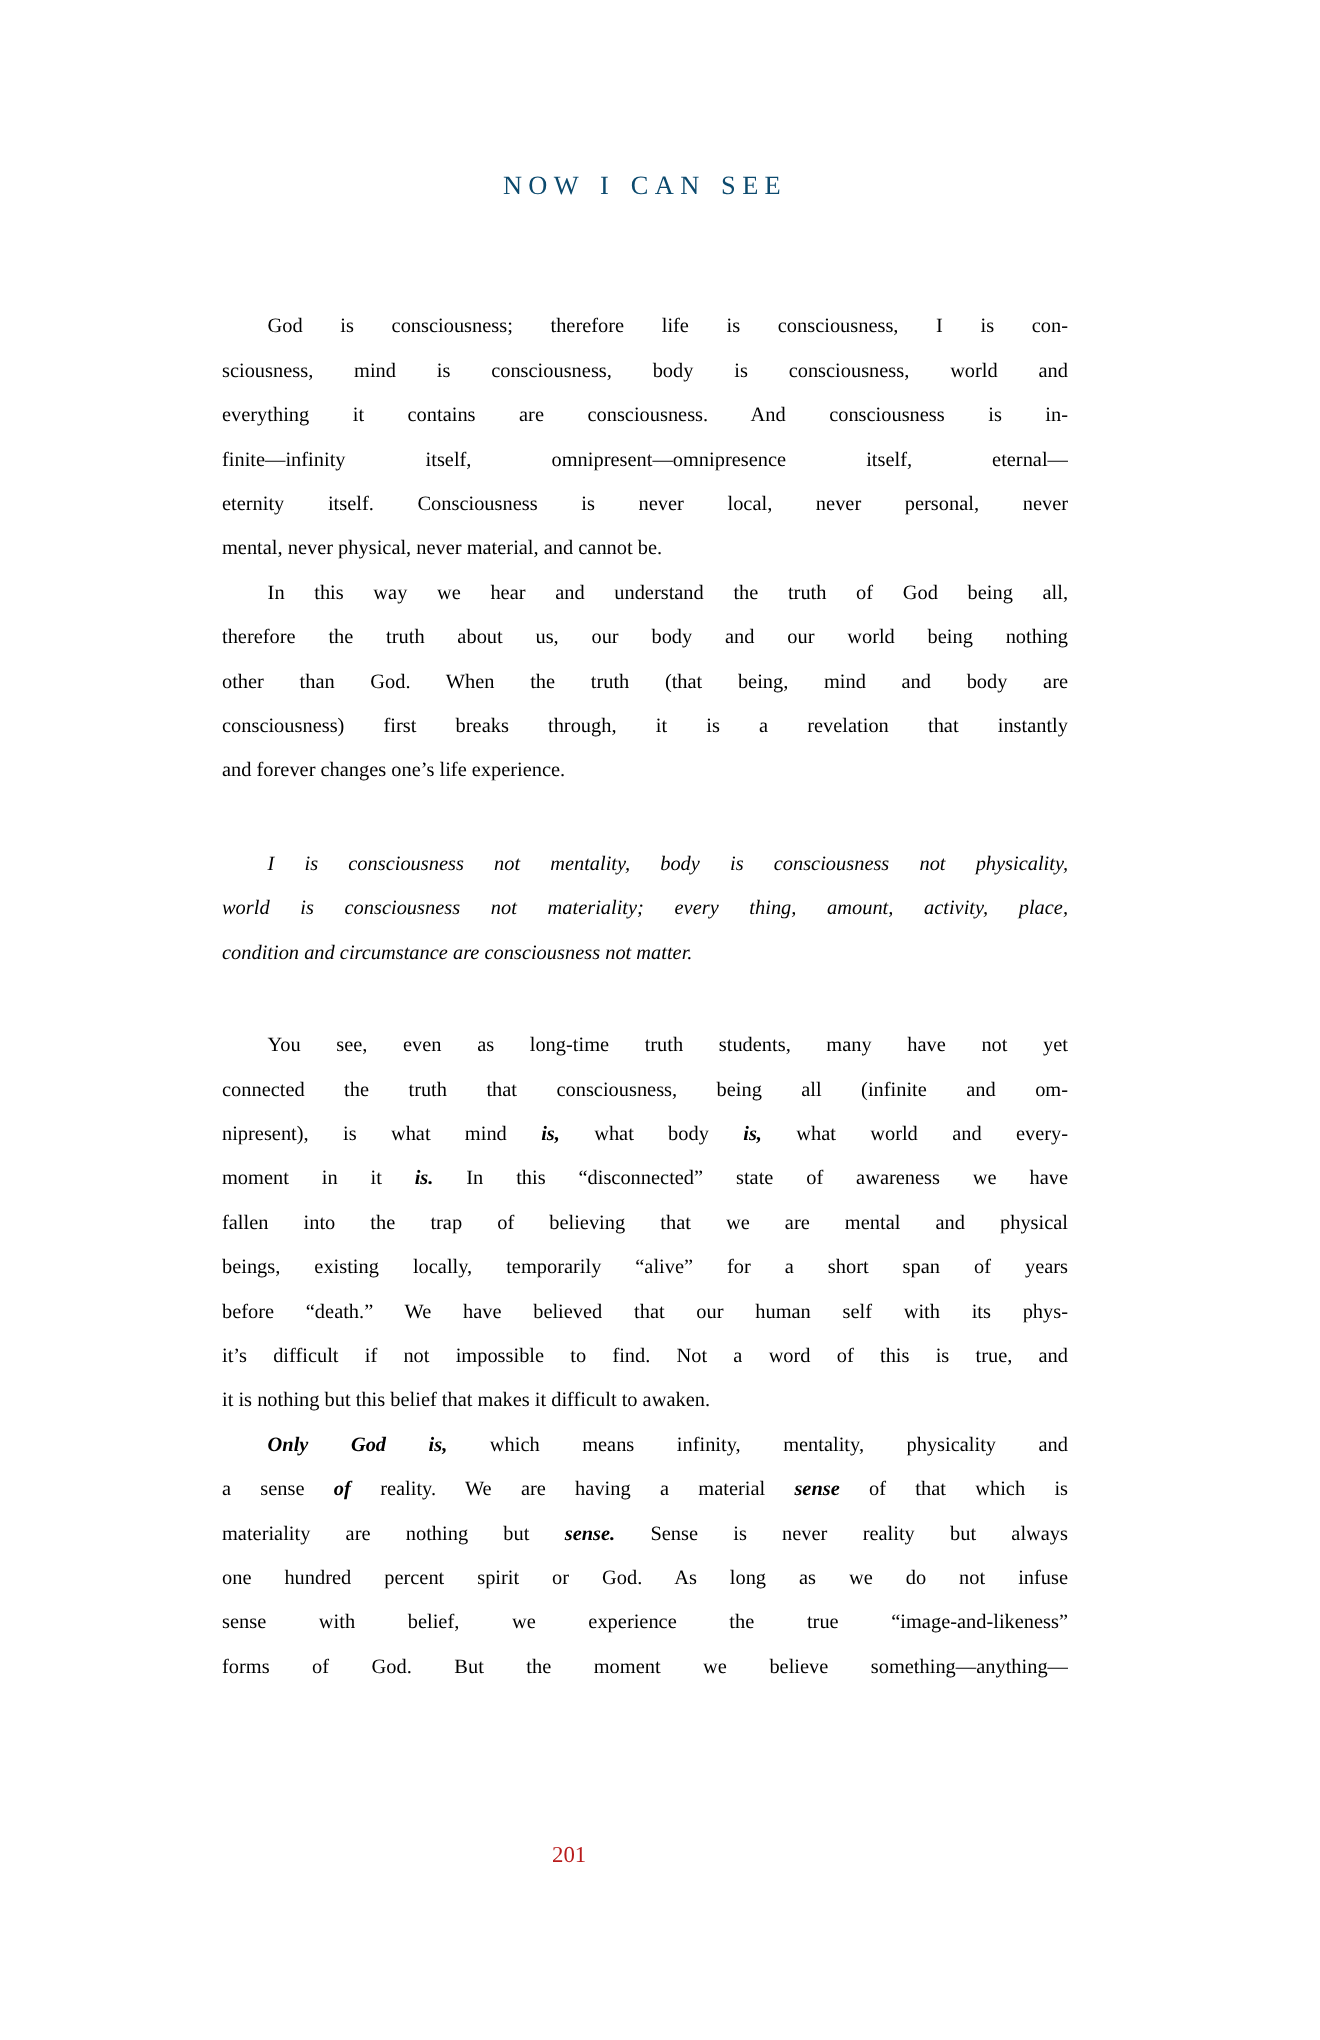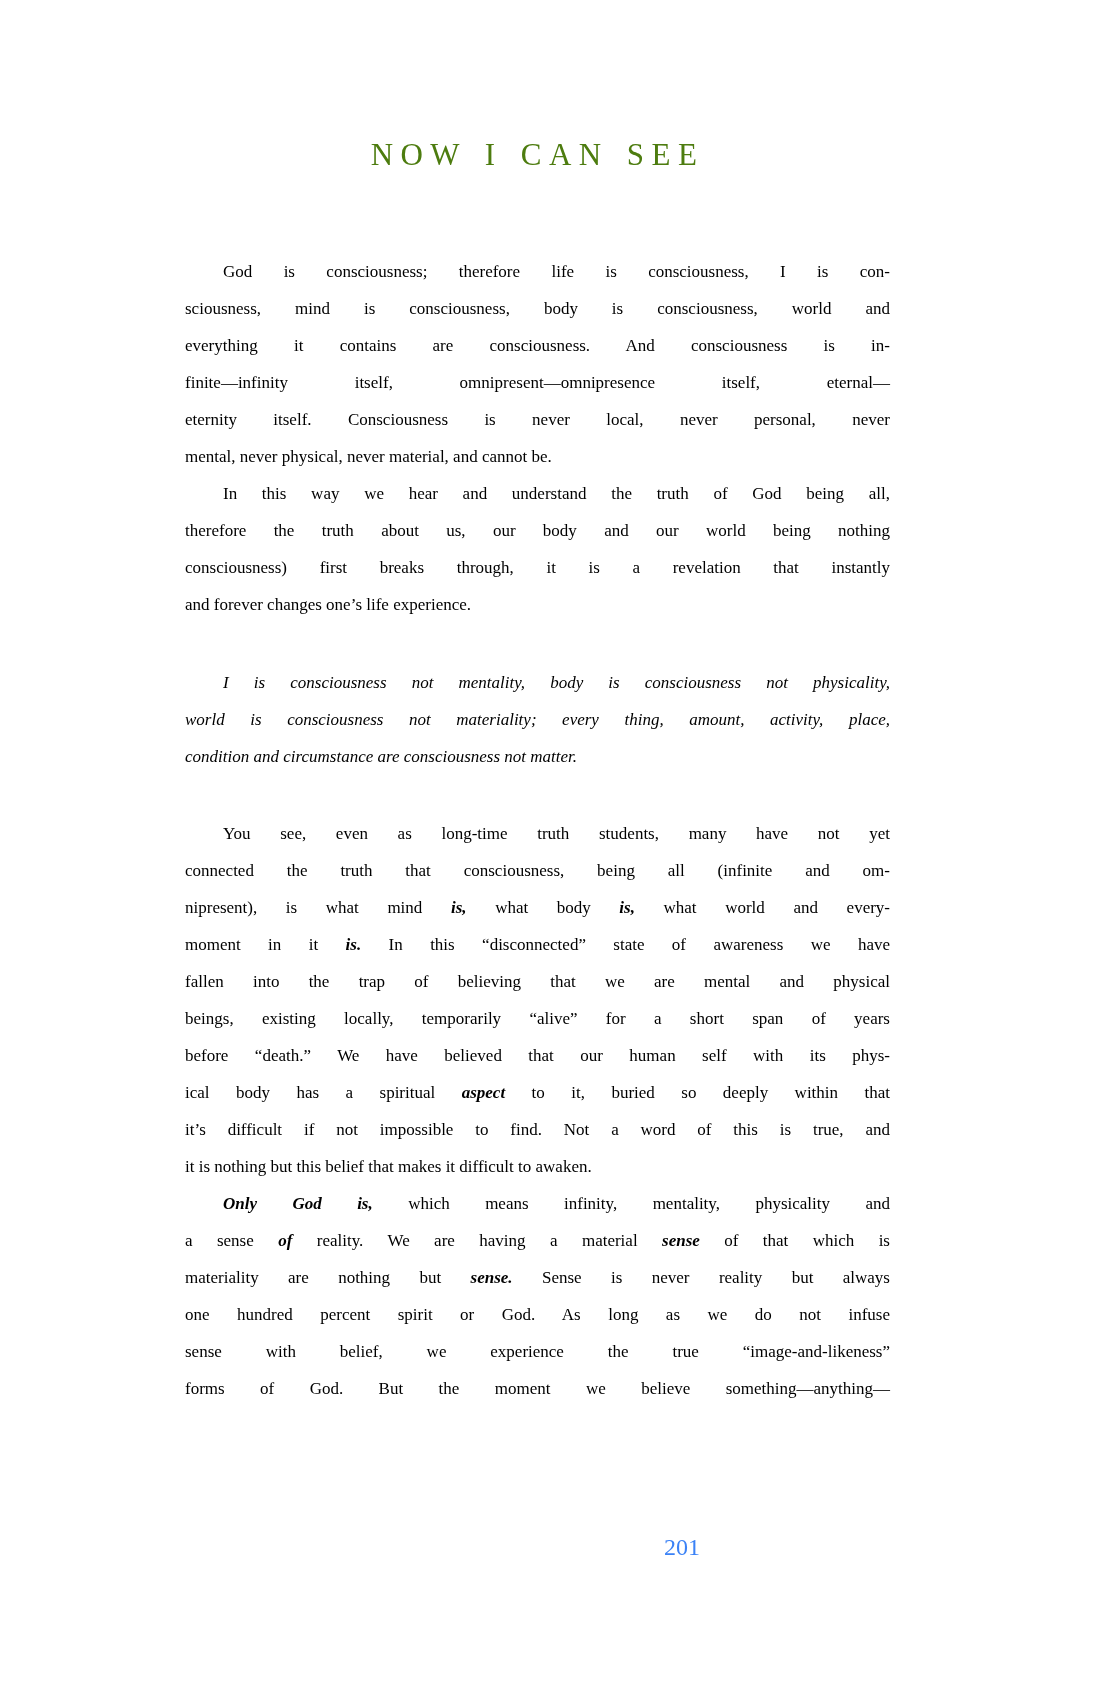--- a/index.html
+++ b/index.html
@@ -14,25 +14,25 @@
     background: #ffffff;
     font-family: "Liberation Serif", "DejaVu Serif", serif;
     overflow: hidden;
   }
   .chapter-title {
     position: absolute;
     top: 142px;
     left: 185px;
     width: 705px;
     text-align: center;
-    font-size: 31px;
+    font-size: 22px;
     line-height: 26px;
     letter-spacing: 0.24em;
     word-spacing: 0.10em;
-    color: #4d7c0f;
+    color: #0c4a6e;
   }
   .text-block {
     position: absolute;
     top: 253px;
     left: 185px;
     width: 705px;
     font-size: 17px;
     line-height: 37px;
     color: #000000;
   }
@@ -55,63 +55,63 @@
   }
   .it {
     font-style: italic;
     font-weight: bold;
   }
   .page-number {
     position: absolute;
     top: 1532px;
     left: 460px;
     width: 240px;
-    text-align: right;
-    font-size: 24px;
+    text-align: left;
+    font-size: 19px;
     line-height: 30px;
-    color: #3b82f6;
+    color: #b91c1c;
   }
 </style>
 </head>
 <body>
 
 <div class="book-page">
   <div class="chapter-title">NOW I CAN SEE</div>
 
   <div class="text-block">
       <div class="block paragraph">
         <div class="line indent"><span>God is consciousness; therefore life is consciousness, I is con-</span></div>
         <div class="line"><span>sciousness, mind is consciousness, body is consciousness, world and</span></div>
         <div class="line"><span>everything it contains are consciousness. And consciousness is in-</span></div>
         <div class="line"><span>finite—infinity itself, omnipresent—omnipresence itself, eternal—</span></div>
         <div class="line"><span>eternity itself. Consciousness is never local, never personal, never</span></div>
         <div class="line last"><span>mental, never physical, never material, and cannot be.</span></div>
       </div>
       <div class="block paragraph">
         <div class="line indent"><span>In this way we hear and understand the truth of God being all,</span></div>
         <div class="line"><span>therefore the truth about us, our body and our world being nothing</span></div>
+        <div class="line"><span>other than God. When the truth (that being, mind and body are</span></div>
         <div class="line"><span>consciousness) first breaks through, it is a revelation that instantly</span></div>
         <div class="line last"><span>and forever changes one’s life experience.</span></div>
       </div>
       <div class="block spacer" style="height: 41px;"></div>
       <div class="block quote">
         <div class="line indent"><span>I is consciousness not mentality, body is consciousness not physicality,</span></div>
         <div class="line"><span>world is consciousness not materiality; every thing, amount, activity, place,</span></div>
         <div class="line last"><span>condition and circumstance are consciousness not matter.</span></div>
       </div>
       <div class="block spacer" style="height: 40px;"></div>
       <div class="block paragraph">
         <div class="line indent"><span>You see, even as long-time truth students, many have not yet</span></div>
         <div class="line"><span>connected the truth that consciousness, being all (infinite and om-</span></div>
         <div class="line"><span>nipresent), is what mind </span><span class="it">is,</span><span> what body </span><span class="it">is,</span><span> what world and every-</span></div>
         <div class="line"><span>moment in it </span><span class="it">is.</span><span> In this “disconnected” state of awareness we have</span></div>
         <div class="line"><span>fallen into the trap of believing that we are mental and physical</span></div>
         <div class="line"><span>beings, existing locally, temporarily “alive” for a short span of years</span></div>
         <div class="line"><span>before “death.” We have believed that our human self with its phys-</span></div>
-        <div class="line"><span>ical body has a spiritual </span><span class="it">aspect</span><span> to it, buried so deeply within that</span></div>
         <div class="line"><span>it’s difficult if not impossible to find. Not a word of this is true, and</span></div>
         <div class="line last"><span>it is nothing but this belief that makes it difficult to awaken.</span></div>
       </div>
       <div class="block paragraph">
         <div class="line indent"><span class="it">Only God is,</span><span> which means infinity, mentality, physicality and</span></div>
         <div class="line"><span>a sense </span><span class="it">of</span><span> reality. We are having a material </span><span class="it">sense</span><span> of that which is</span></div>
         <div class="line"><span>materiality are nothing but </span><span class="it">sense.</span><span> Sense is never reality but always</span></div>
         <div class="line"><span>one hundred percent spirit or God. As long as we do not infuse</span></div>
         <div class="line"><span>sense with belief, we experience the true “image-and-likeness”</span></div>
         <div class="line"><span>forms of God. But the moment we believe something—anything—</span></div>

